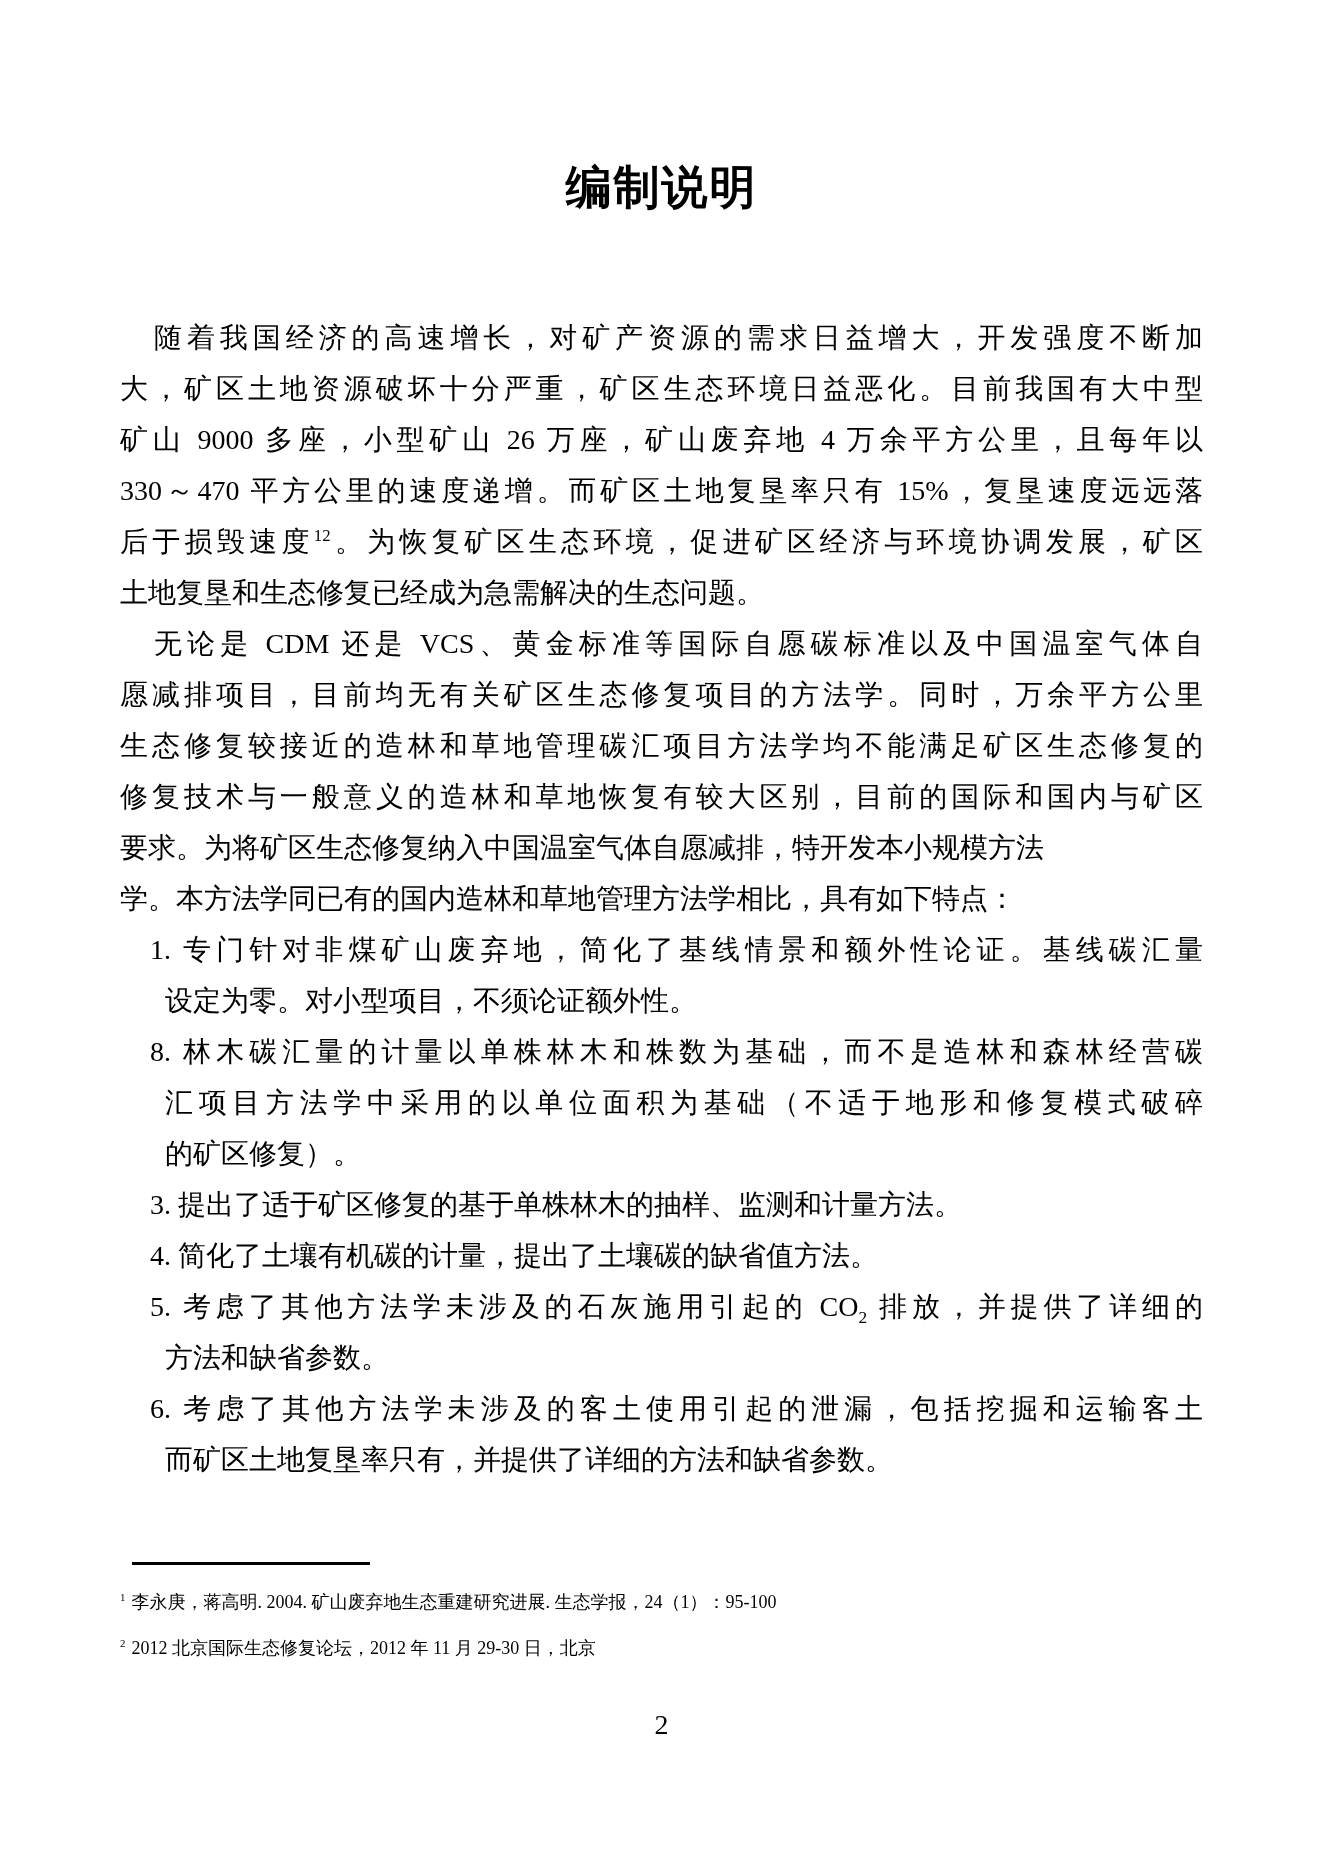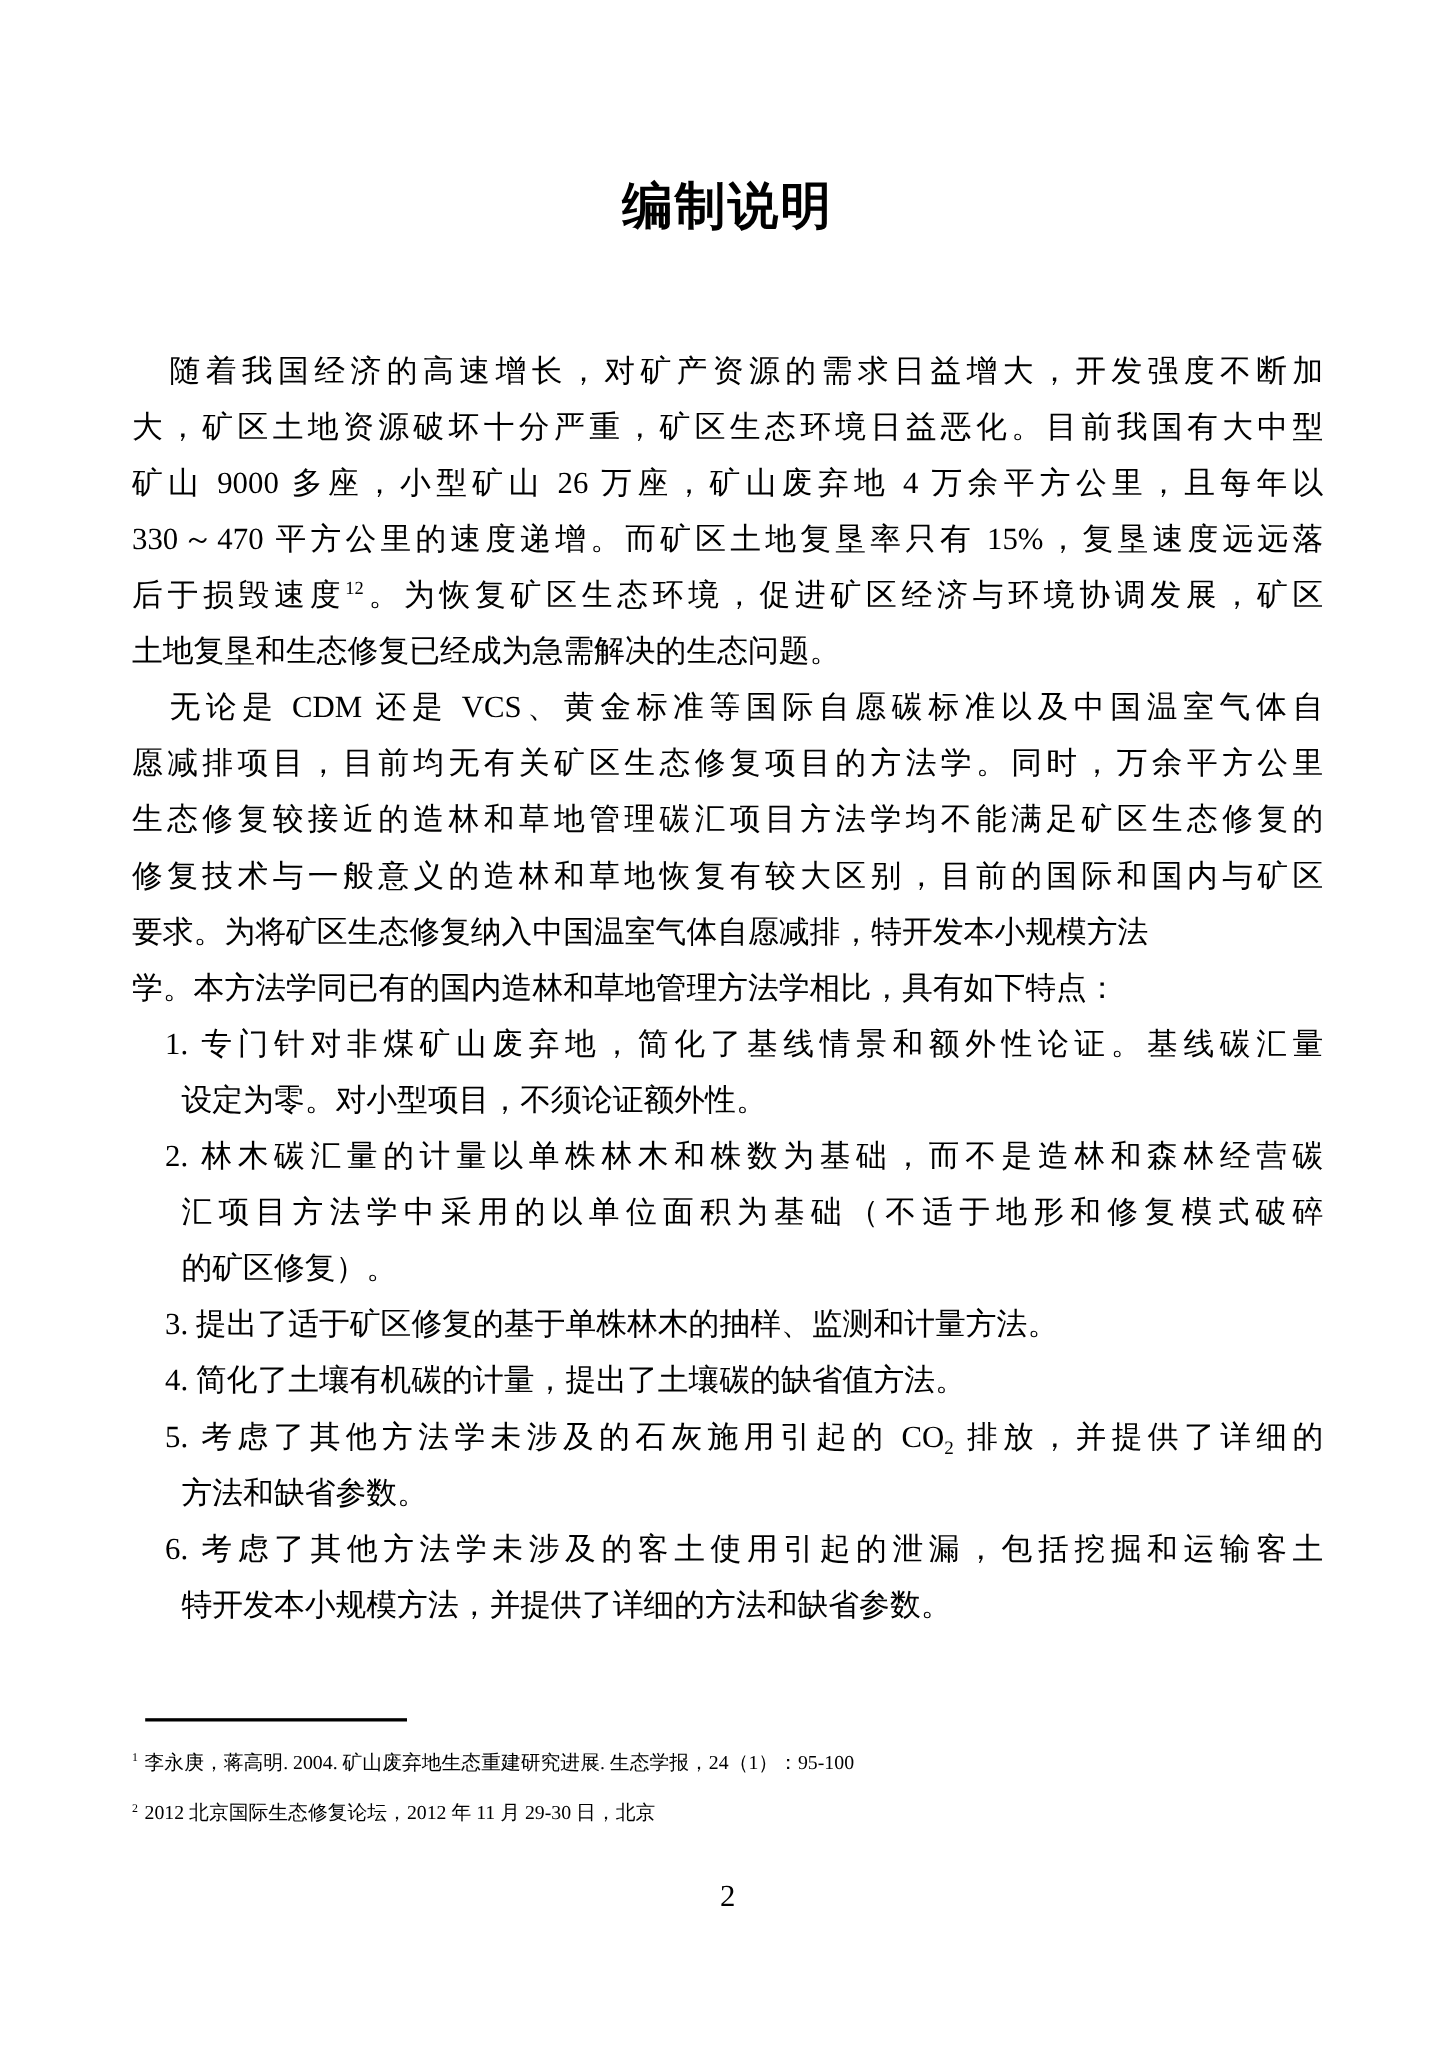--- a/index.html
+++ b/index.html
@@ -93,29 +93,29 @@
       <div class="line indent-none j">后于损毁速度<sup>12</sup>。为恢复矿区生态环境，促进矿区经济与环境协调发展，矿区</div>
       <div class="line indent-none">土地复垦和生态修复已经成为急需解决的生态问题。</div>
       <div class="line indent-para-first j">无论是 CDM 还是 VCS、黄金标准等国际自愿碳标准以及中国温室气体自</div>
       <div class="line indent-none j">愿减排项目，目前均无有关矿区生态修复项目的方法学。同时，万余平方公里</div>
       <div class="line indent-none j">生态修复较接近的造林和草地管理碳汇项目方法学均不能满足矿区生态修复的</div>
       <div class="line indent-none j">修复技术与一般意义的造林和草地恢复有较大区别，目前的国际和国内与矿区</div>
       <div class="line indent-none">要求。为将矿区生态修复纳入中国温室气体自愿减排，特开发本小规模方法</div>
       <div class="line indent-none">学。本方法学同已有的国内造林和草地管理方法学相比，具有如下特点：</div>
       <div class="line indent-list-num j">1. 专门针对非煤矿山废弃地，简化了基线情景和额外性论证。基线碳汇量</div>
       <div class="line indent-list-cont">设定为零。对小型项目，不须论证额外性。</div>
-      <div class="line indent-list-num j">2. 林木碳汇量的计量以单株林木和株数为基础，而不是造林和森林经营碳</div>
+      <div class="line indent-list-num j">8. 林木碳汇量的计量以单株林木和株数为基础，而不是造林和森林经营碳</div>
       <div class="line indent-list-cont j">汇项目方法学中采用的以单位面积为基础（不适于地形和修复模式破碎</div>
       <div class="line indent-list-cont">的矿区修复）。</div>
       <div class="line indent-list-num">3. 提出了适于矿区修复的基于单株林木的抽样、监测和计量方法。</div>
       <div class="line indent-list-num">4. 简化了土壤有机碳的计量，提出了土壤碳的缺省值方法。</div>
       <div class="line indent-list-num j">5. 考虑了其他方法学未涉及的石灰施用引起的 CO<sub>2</sub> 排放，并提供了详细的</div>
       <div class="line indent-list-cont">方法和缺省参数。</div>
       <div class="line indent-list-num j">6. 考虑了其他方法学未涉及的客土使用引起的泄漏，包括挖掘和运输客土</div>
-      <div class="line indent-list-cont">特开发本小规模方法，并提供了详细的方法和缺省参数。</div>
+      <div class="line indent-list-cont">而矿区土地复垦率只有，并提供了详细的方法和缺省参数。</div>
     </div>
   <div class="fn-sep"></div>
   <div class="footnotes">
       <div class="footnote"><sup>1</sup>李永庚，蒋高明. 2004. 矿山废弃地生态重建研究进展. 生态学报，24（1）：95-100</div>
       <div class="footnote"><sup>2</sup>2012 北京国际生态修复论坛，2012 年 11 月 29-30 日，北京</div>
     </div>
   <div class="page-num">2</div>
 </div>
 
 </body></html>

